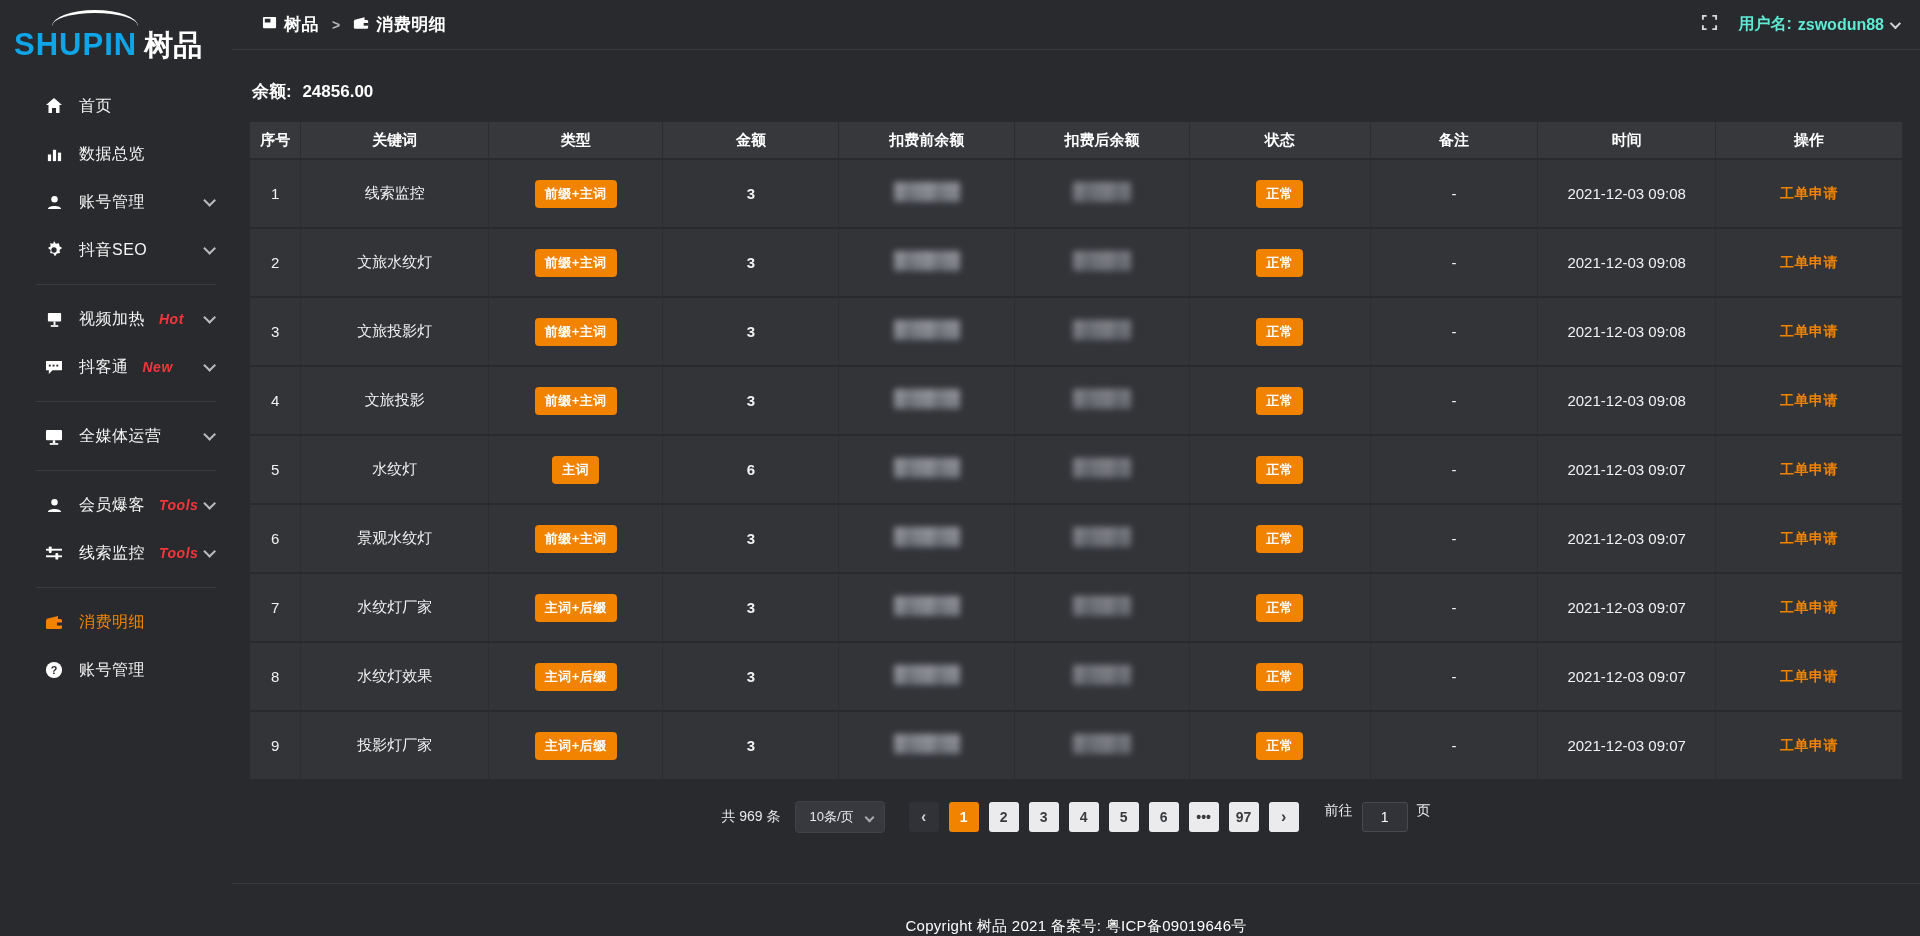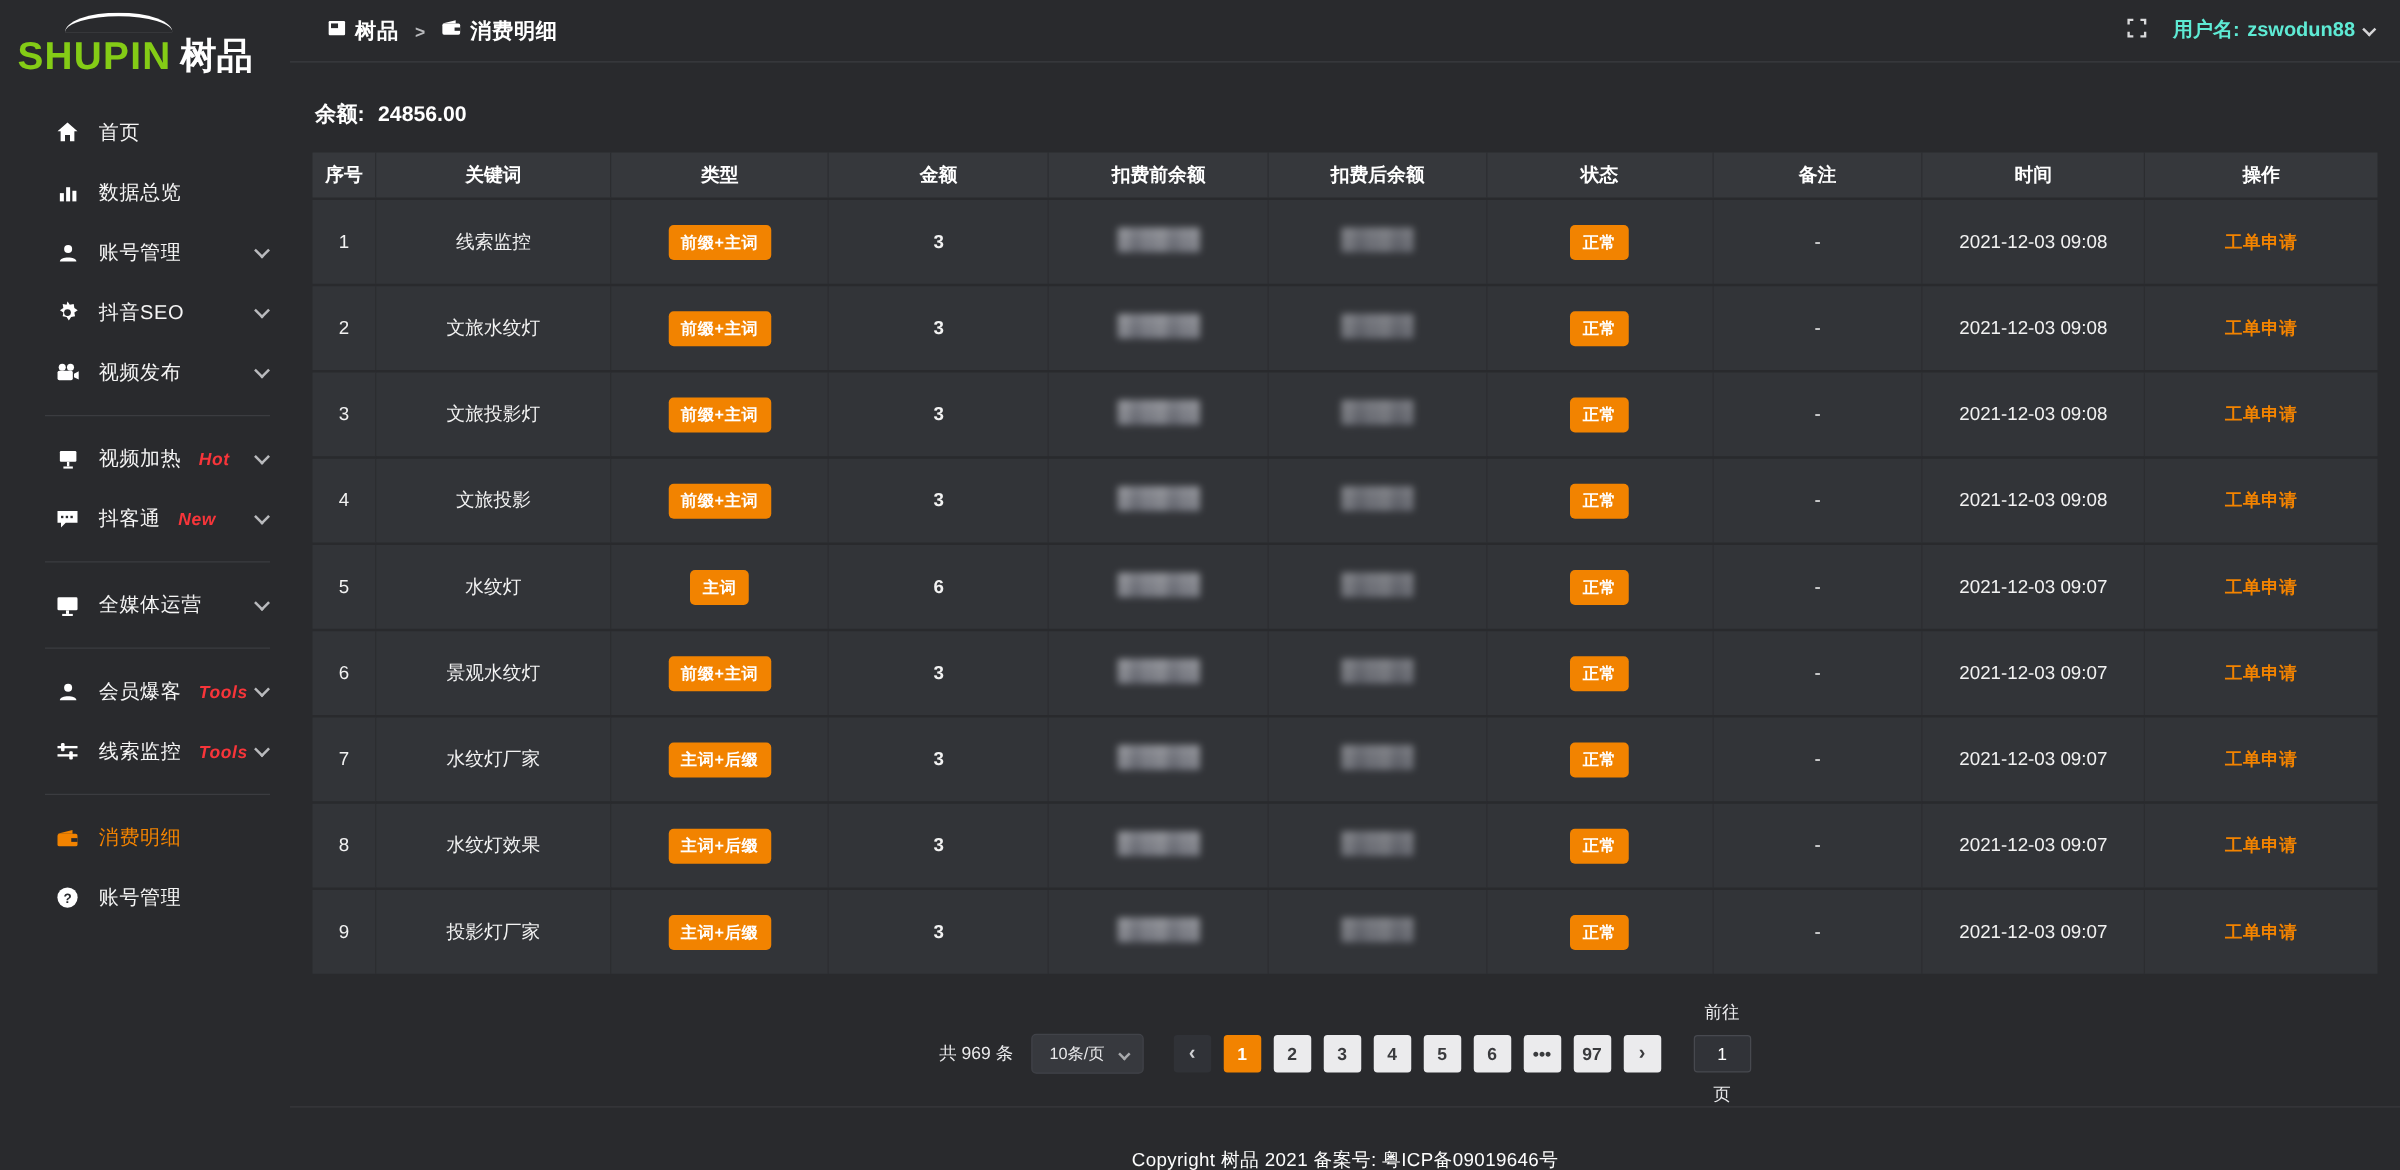--- a/index.html
+++ b/index.html
@@ -5,21 +5,21 @@
   * { margin:0; padding:0; box-sizing:border-box; }
   html,body { width:1920px; height:936px; overflow:hidden; }
   body {
     font-family:"Liberation Sans", sans-serif;
     background:#292a2d; color:#f2f2f2;
     display:flex;
   }
   
   .sidebar { width:232px; flex:0 0 232px; background:#292a2d; padding-top:8px; }
   .logo { height:52px; display:flex; align-items:flex-end; padding-left:14px; position:relative; margin-bottom:14px; }
-  .logo-latin { font-size:31px; font-weight:900; letter-spacing:1px; color:#84cc16; line-height:1; }
+  .logo-latin { font-size:31px; font-weight:900; letter-spacing:1px; color:#0ea5e9; line-height:1; }
   .logo-arc { position:absolute; top:2px; left:52px; width:86px; height:16px;
               border-top:3px solid #fff; border-radius:50% 50% 0 0 / 100% 100% 0 0; }
   .logo-cjk { font-size:29px; font-weight:900; color:#fff; margin-left:7px; line-height:1; }
   .nav { padding-top:8px;margin-left:20px; }
   .nav-item { height:48px; display:flex; align-items:center; padding:0 20px 0 24px; cursor:pointer; position:relative; }
   .nav-item .ic { width:20px; height:20px; display:flex; align-items:center; justify-content:center; margin-right:15px; flex:0 0 20px; }
   .nav-item .ic svg { display:block; }
   .nav-label { font-size:16px; color:#f5f5f5; letter-spacing:.5px; }
   .nav-item.active .nav-label { color:#f28300; }
   .nav-badge { font-size:14px; font-weight:700; font-style:italic; margin-left:14px; letter-spacing:.5px; }
@@ -65,21 +65,21 @@
   .pg-size { position:relative; background:#37393e; border:1px solid #414349; border-radius:4px;
              height:32px; display:flex; align-items:center; padding:0 30px 0 14px; font-size:13px; color:#e8e8ea; cursor:pointer; margin-right:14px; }
   .pg-size .caret { position:absolute; right:11px; top:12px; width:7px; height:7px;
              border-right:2px solid #a9aaad; border-bottom:2px solid #a9aaad; transform:rotate(45deg); }
   .pg-btn { min-width:30px; height:30px; border-radius:3px; display:flex; align-items:center; justify-content:center;
             font-size:14px; font-weight:700; cursor:pointer; padding:0 6px; }
   .pg-btn.dark { background:#303237; color:#cfd0d3; }
   .pg-btn.light { background:#ebebed; color:#3a3b3e; }
   .pg-btn.active { background:#f28300; color:#fff; }
   .pg-arrow { font-size:16px; line-height:1; }
-  .pg-goto { display:flex; align-items:center; gap:9px; margin-left:16px; font-size:14px; color:#eaeaec;flex-direction:column; }
+  .pg-goto { display:flex; align-items:flex-start; gap:9px; margin-left:16px; font-size:14px; color:#eaeaec; }
   .pg-input { width:46px; height:30px; background:#313338; border:1px solid #47494f; border-radius:3px;
               color:#fff; text-align:center; font-size:14px; font-family:inherit; }
   
   .footer { flex:0 0 53px; border-top:1px solid #38393d; display:flex; align-items:flex-end; justify-content:center; }
   .footer-text { font-size:15px; color:#fdfdfd; letter-spacing:.3px; }
 </style>
 </head>
 <body>
 
 <aside class="sidebar">
@@ -118,32 +118,20 @@
         <span class="nav-chevron"></span>
       </div>
       <div class="nav-item">
         <span class="ic" style="color:#fff">
           <svg width="18" height="18" viewBox="0 0 20 20">
             <path fill="#fff" d="M10 0l2 3 3.5-.6.6 3.5 3 2-3 2 .6 3.5-3.5.6-2 3-2-3-3.5-.6.6-3.5-3-2 3-2-.6-3.5 3.5.6z"></path>
             <circle cx="10" cy="10" r="3" fill="#292a2d"></circle>
           </svg>
         </span>
         <span class="nav-label">抖音SEO</span>
-        <span class="nav-chevron"></span>
-      </div>
-      <div class="nav-item">
-        <span class="ic" style="color:#fff">
-          <svg width="19" height="16" viewBox="0 0 20 17">
-            <circle cx="5" cy="4" r="3" fill="#fff"></circle>
-            <circle cx="12" cy="4" r="3" fill="#fff"></circle>
-            <rect x="1" y="7" width="13" height="8" rx="1.5" fill="#fff"></rect>
-            <path d="M15 9.5 L19 7.5 V14.5 L15 12.5 Z" fill="#fff"></path>
-          </svg>
-        </span>
-        <span class="nav-label">视频发布</span>
         <span class="nav-chevron"></span>
       </div>
       <div class="nav-divider"></div>
       <div class="nav-item">
         <span class="ic" style="color:#fff">
           <svg width="17" height="17" viewBox="0 0 18 18">
             <rect x="2" y="2" width="14" height="9" rx="1" fill="#fff"></rect>
             <rect x="8" y="11" width="2" height="4" fill="#fff"></rect>
             <rect x="5" y="15" width="8" height="1.8" fill="#fff"></rect>
           </svg>

